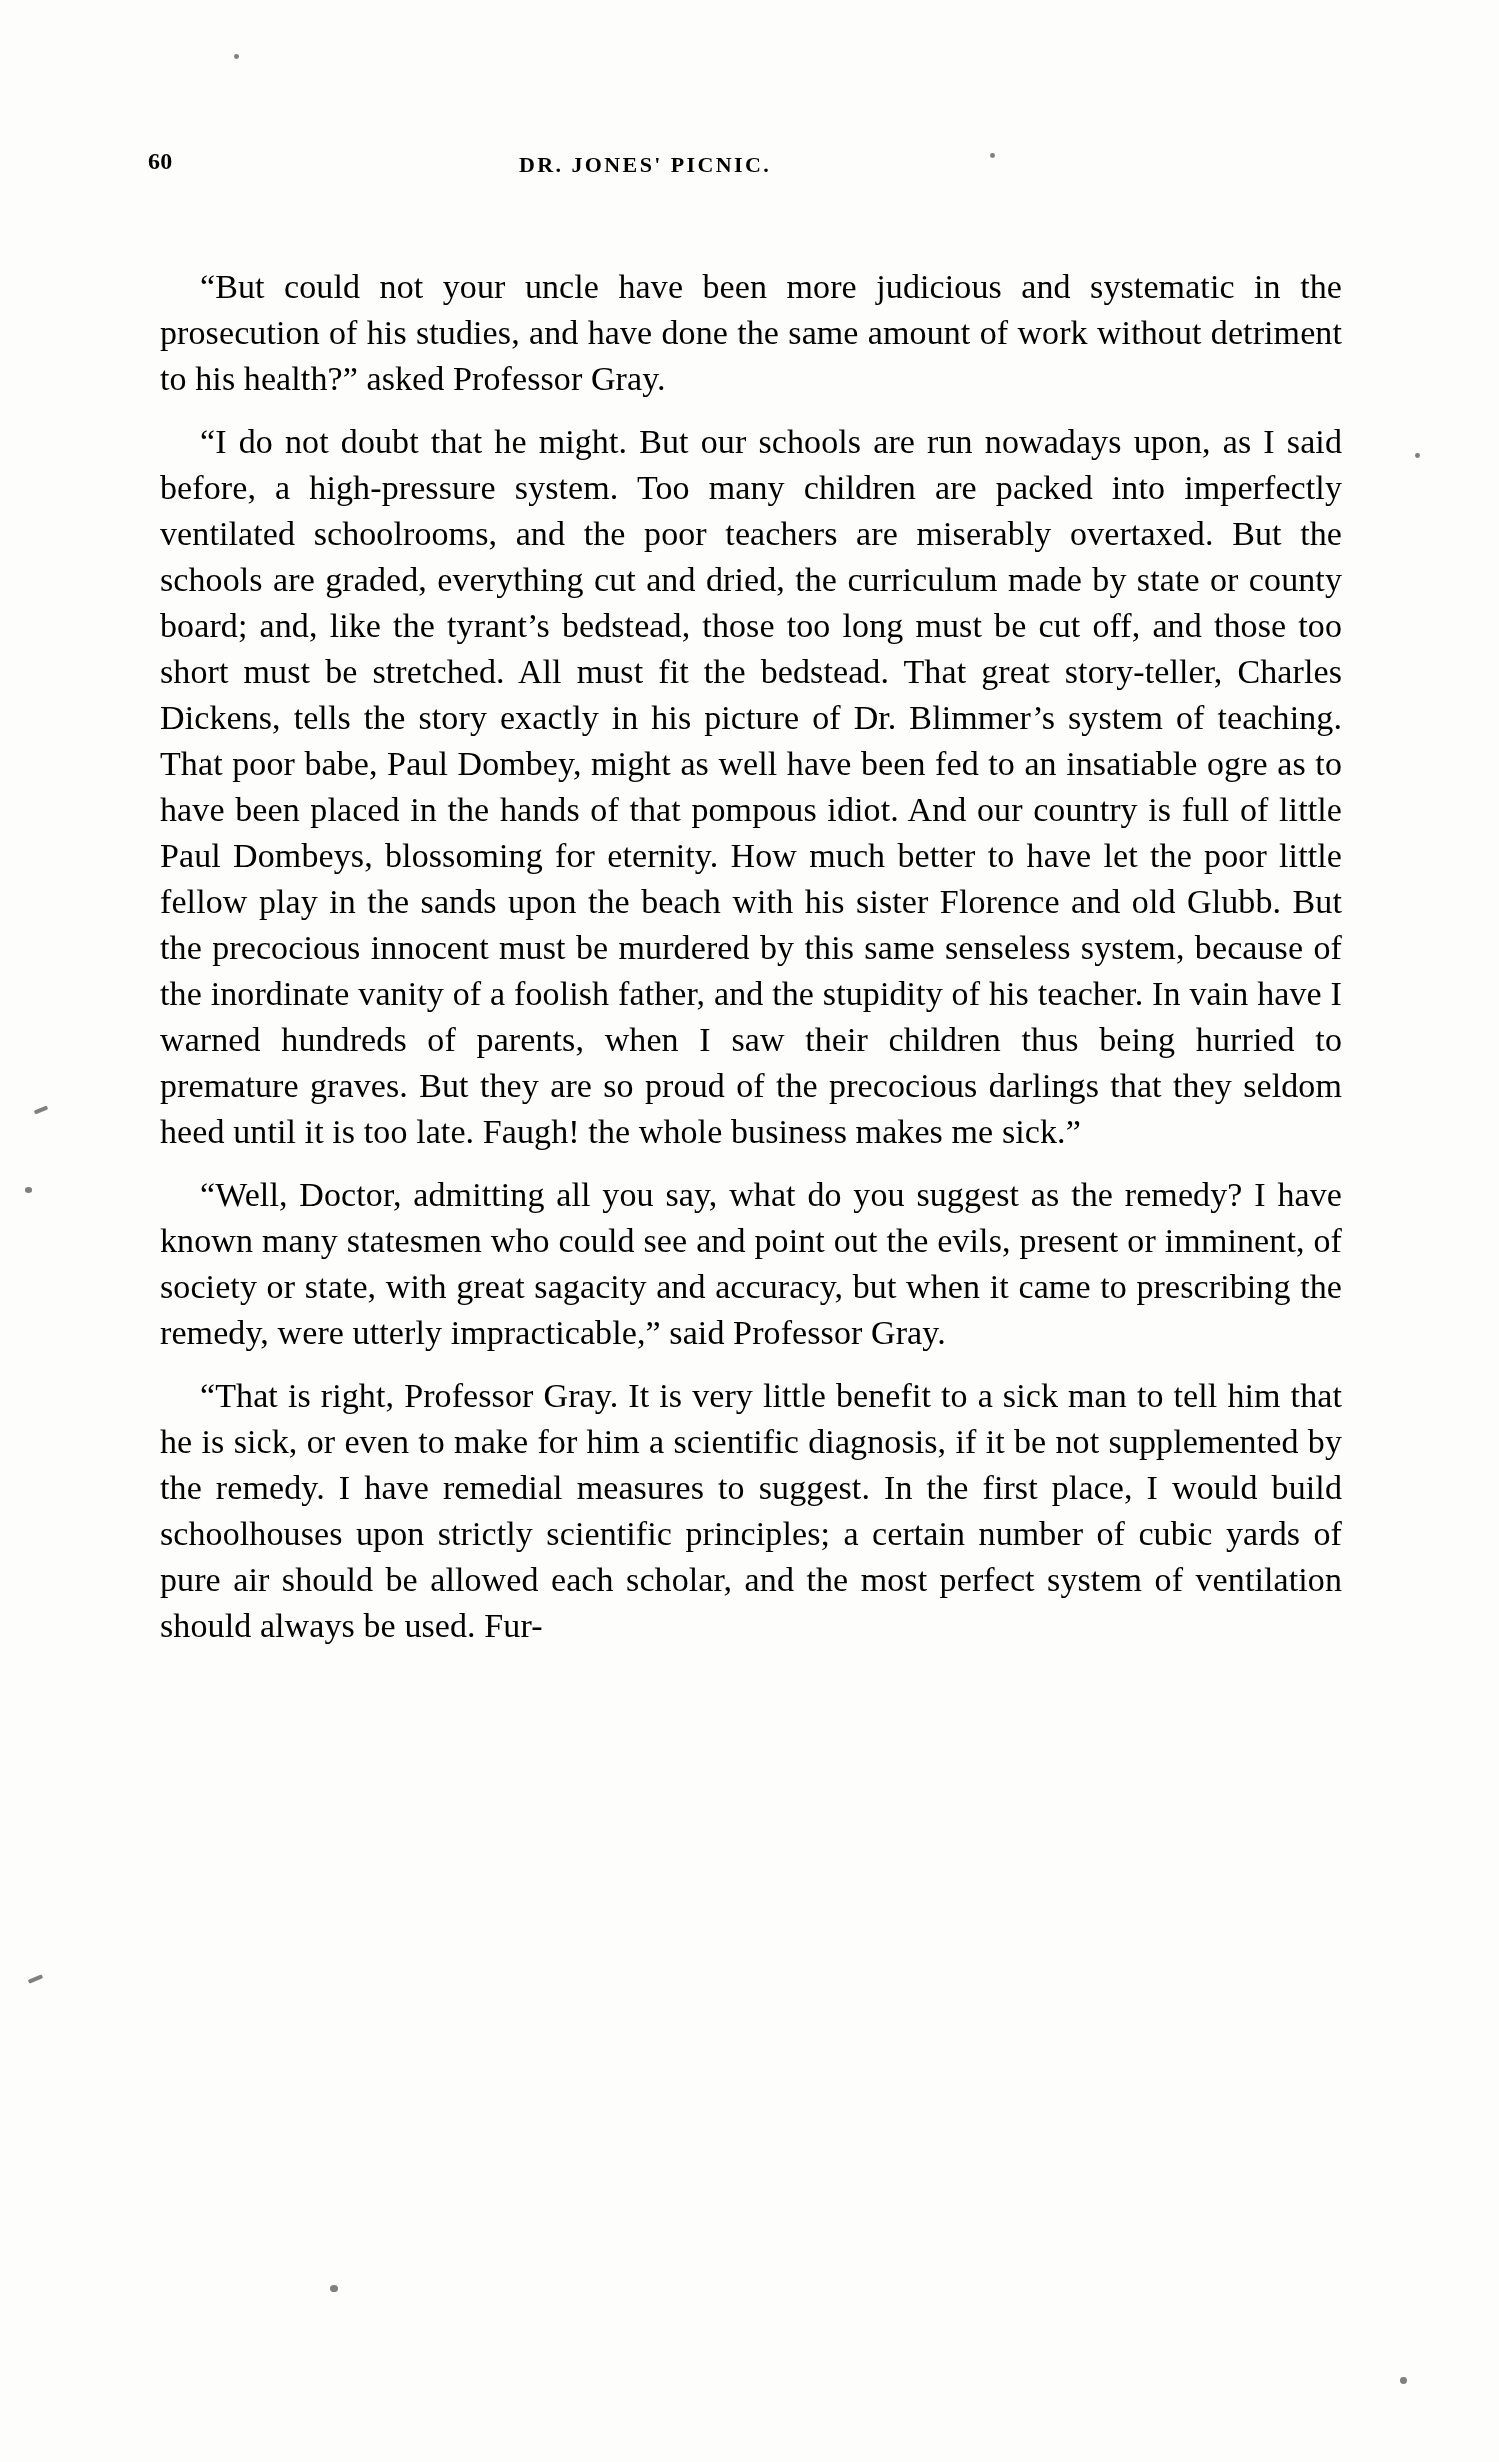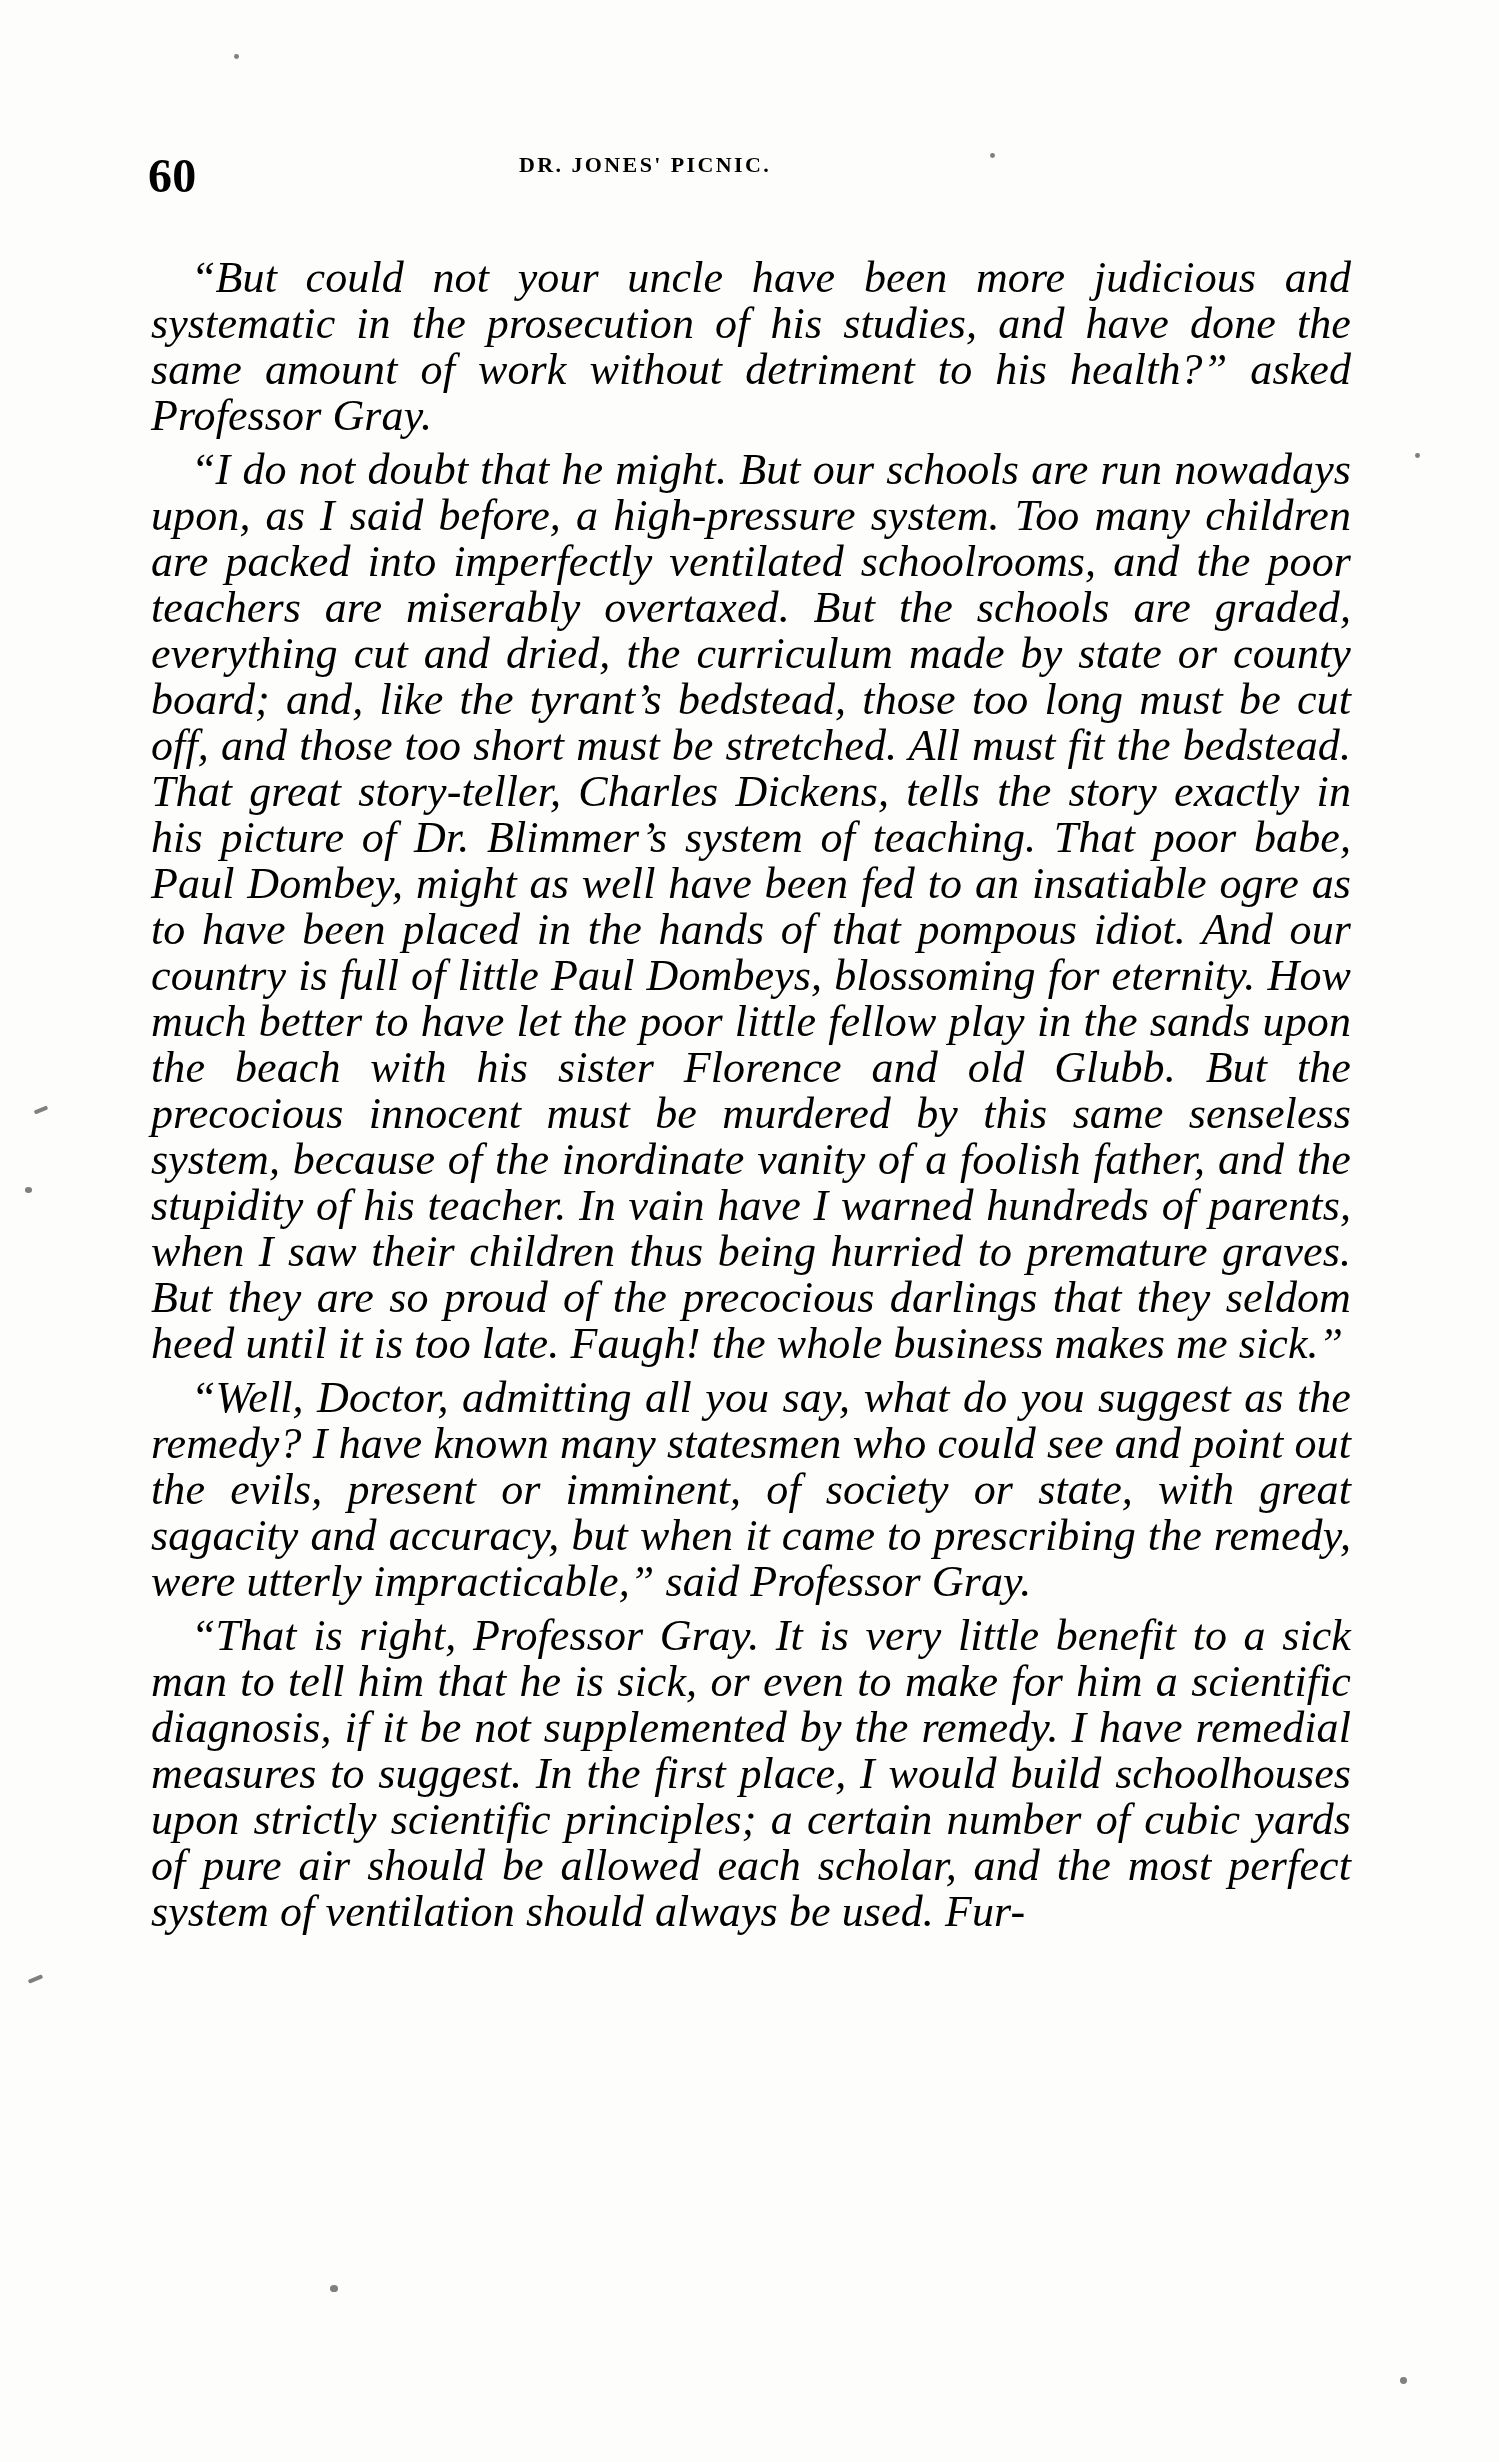--- a/index.html
+++ b/index.html
@@ -29,21 +29,21 @@
     top: 148px;
     left: 148px;
     width: 1209px;
     height: 41px;
   }
 
   .page-number {
     position: absolute;
     left: 0;
     top: 0;
-    font-size: 48px;
+    font-size: 24px;
     font-weight: 700;
     letter-spacing: 0.3px;
     font-family: "Liberation Serif", serif;
   }
 
   .running-head {
     position: absolute;
     left: 371px;
     top: 4.1px;
     font-size: 22px;
@@ -53,28 +53,27 @@
   }
 
   .body-text {
     position: absolute;
     top: 247px;
     left: 143px;
     width: 1216px;
   }
 
   .body-text p {
-    margin: 8px;
-    font-size: 44px;
+    margin: 17px;
+    font-size: 34px;
     line-height: 46px;
     text-align: justify;
     text-justify: inter-word;
     font-family: "Liberation Serif", serif;
     letter-spacing: 0.1px;
-    font-style: italic;
   }
 
   .body-text p.indent {
     text-indent: 40px;
   }
 
   
   .speck {
     position: absolute;
     background: #1a1a1a;

